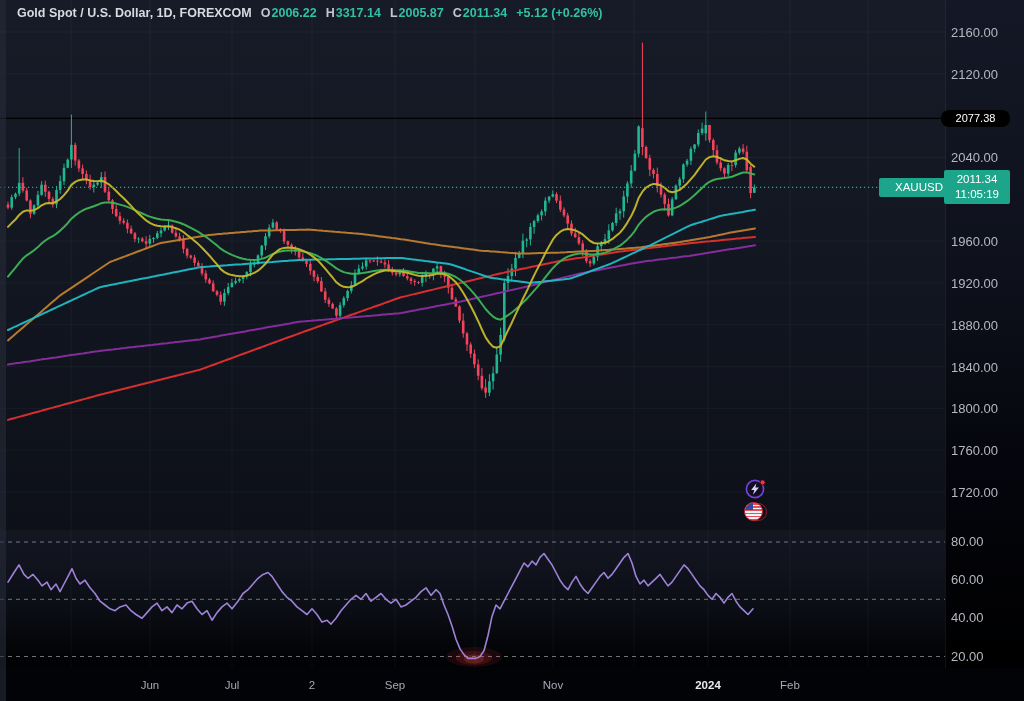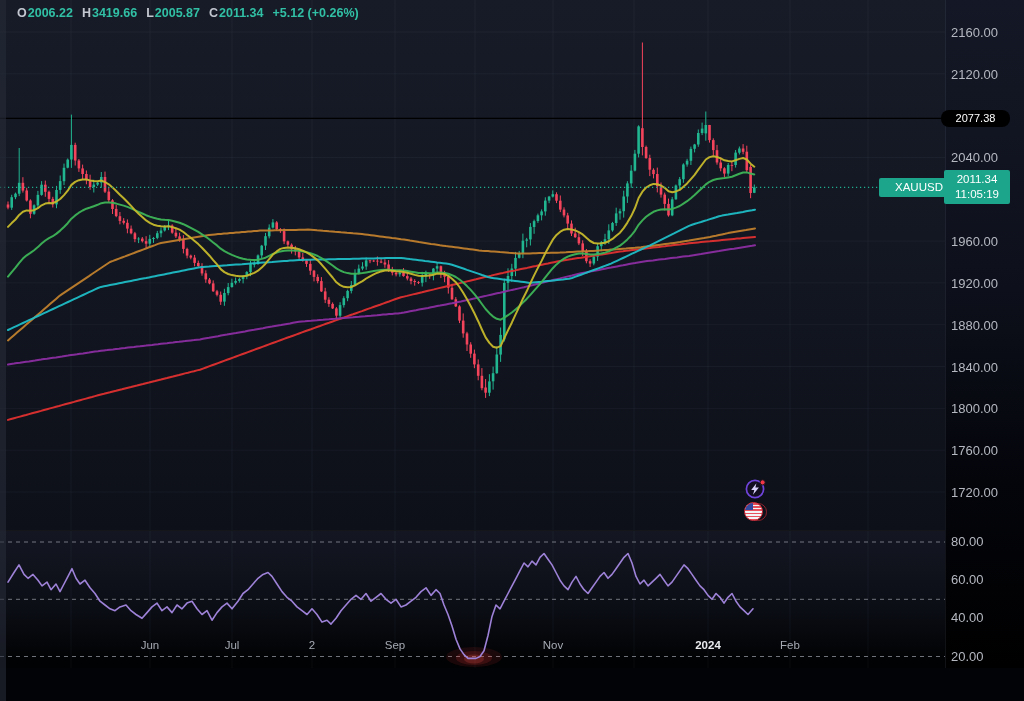--- a/index.html
+++ b/index.html
@@ -14,21 +14,21 @@
   .price-col{position:absolute;left:945px;top:0;width:79px;height:668px;
          background:linear-gradient(180deg,#141826 0%,#0e111c 40%,#04050b 72%,#000 100%);
          border-left:1px solid rgba(140,150,170,.12);box-sizing:border-box;cursor:ns-resize;}
   .left-strip{position:absolute;left:0;top:0;width:6px;height:701px;background:#262b39;opacity:.6;z-index:4;}
   svg{position:absolute;left:0;top:0;display:block;}
   .hdr{position:absolute;left:17px;top:6px;z-index:10;display:flex;align-items:baseline;gap:9px;
        font-size:12.5px;font-weight:600;color:#d7dae0;white-space:nowrap;}
   .hdr .lab{color:#c3c7d0;margin-right:1px;}
   .hdr .val{color:#31c0a5;}
   .tick{position:absolute;left:951px;font-size:13px;color:#b5b8c0;z-index:6;white-space:nowrap;}
-  .tlabel{position:absolute;top:639px;font-size:11.5px;color:#a6aab3;transform:translateX(-50%);z-index:6;}
+  .tlabel{position:absolute;top:679px;font-size:11.5px;color:#a6aab3;transform:translateX(-50%);z-index:6;}
   .tlabel.bold{color:#e8eaee;font-weight:700;}
   .badge-high{position:absolute;left:941px;width:69px;height:17px;background:#000;color:#fff;
        font-size:11px;line-height:17px;text-align:center;border-radius:8px;z-index:8;}
   .badge-sym{position:absolute;left:879px;width:80px;height:19px;background:#1da58b;color:#fff;
        font-size:11.5px;line-height:19px;text-align:center;border-radius:2px;z-index:8;}
   .badge-price{position:absolute;left:944px;width:66px;background:#1da58b;color:#fff;
        font-size:11.5px;line-height:15px;text-align:center;border-radius:2px;padding:2px 0;z-index:8;}
   .evt{position:absolute;z-index:7;width:24px;height:22px;cursor:pointer;}
   .flag{position:absolute;left:0;top:0;width:17px;height:17px;border-radius:50%;
         border:1.8px solid #d7323f;overflow:hidden;
@@ -503,22 +503,23 @@
 
   <div class="price-col" id="price-col">
     
   </div>
 
   <div class="time-axis" id="time-axis"></div>
 
   <div class="left-strip"></div>
 
   <div class="hdr">
+    <span>Gold Spot / U.S. Dollar, 1D, FOREXCOM</span>
     <span><span class="lab">O</span><span class="val">2006.22</span></span>
-    <span><span class="lab">H</span><span class="val">3419.66</span></span>
+    <span><span class="lab">H</span><span class="val">3317.14</span></span>
     <span><span class="lab">L</span><span class="val">2005.87</span></span>
     <span><span class="lab">C</span><span class="val">2011.34</span></span>
     <span class="val">+5.12 (+0.26%)</span>
   </div>
 
   <div class="badge-high" id="badge-high" style="top: 109.875px;">2077.38</div>
   <div class="badge-sym" id="badge-sym" style="top: 177.917px;">XAUUSD</div>
   <div class="badge-price" id="badge-price" style="top: 170.417px;">
     <div>2011.34</div>
     <div>11:05:19</div>

